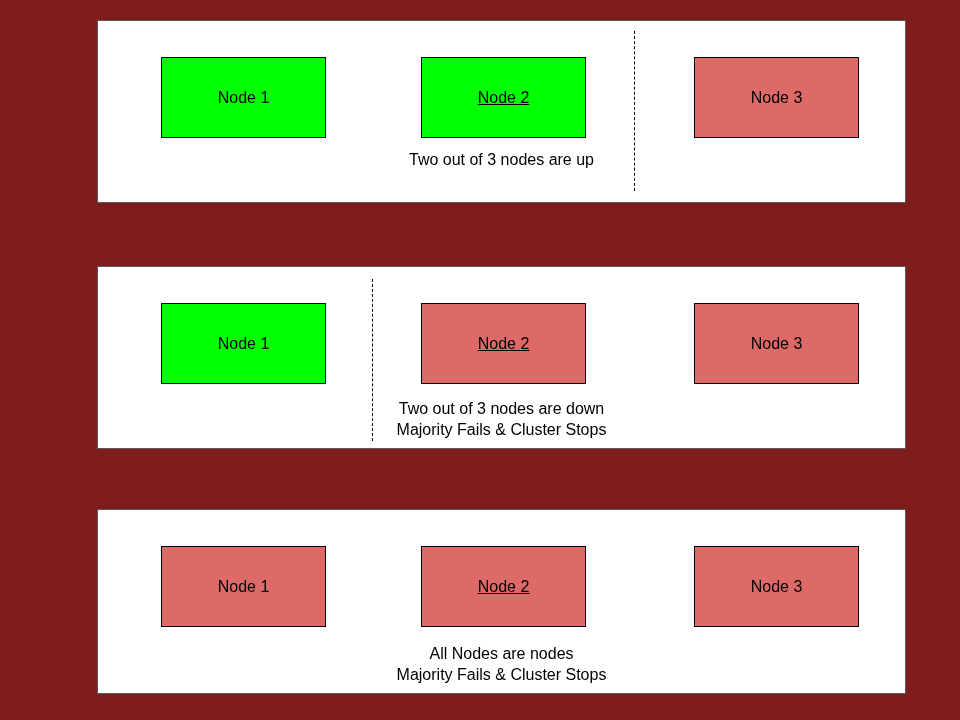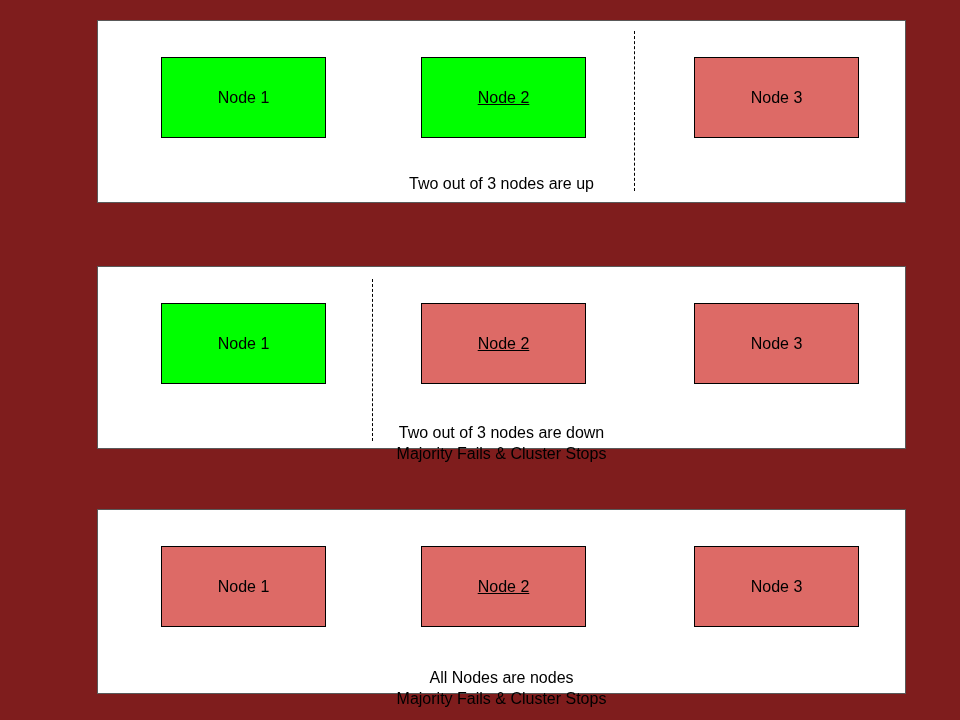--- a/index.html
+++ b/index.html
@@ -50,21 +50,20 @@
   .panel-1 .divider { left: 536px; top: 10px; height: 160px; }
   .panel-2 .divider { left: 274px; top: 12px; height: 162px; }
 
   .caption {
     position: absolute;
     left: 0;
     right: 0;
     text-align: center;
     font-size: 16px;
     line-height: 21px;
-    margin-top: 24px;
   }
   .panel-1 .caption { top: 128px; }
   .panel-2 .caption { top: 131px; }
   .panel-3 .caption { top: 133px; }
 </style>
 </head>
 <body>
 
 <div class="stage">
 

